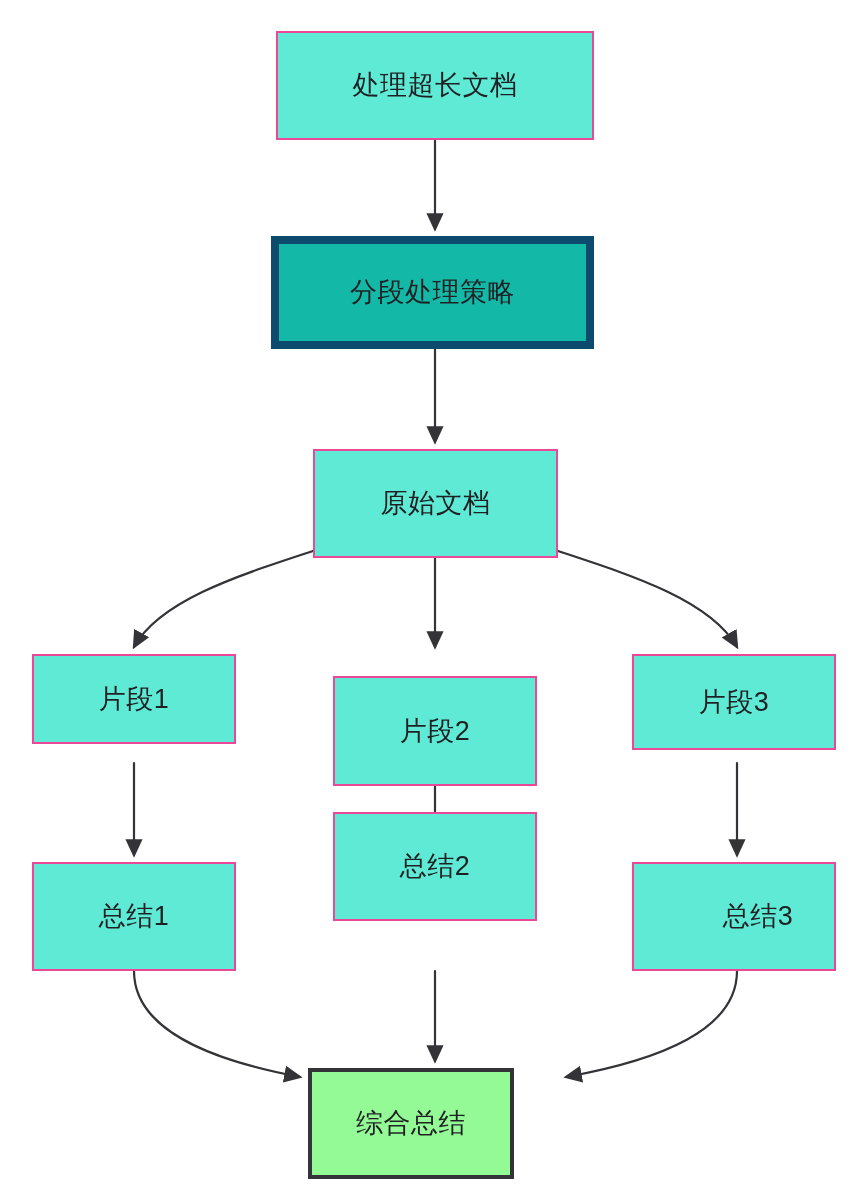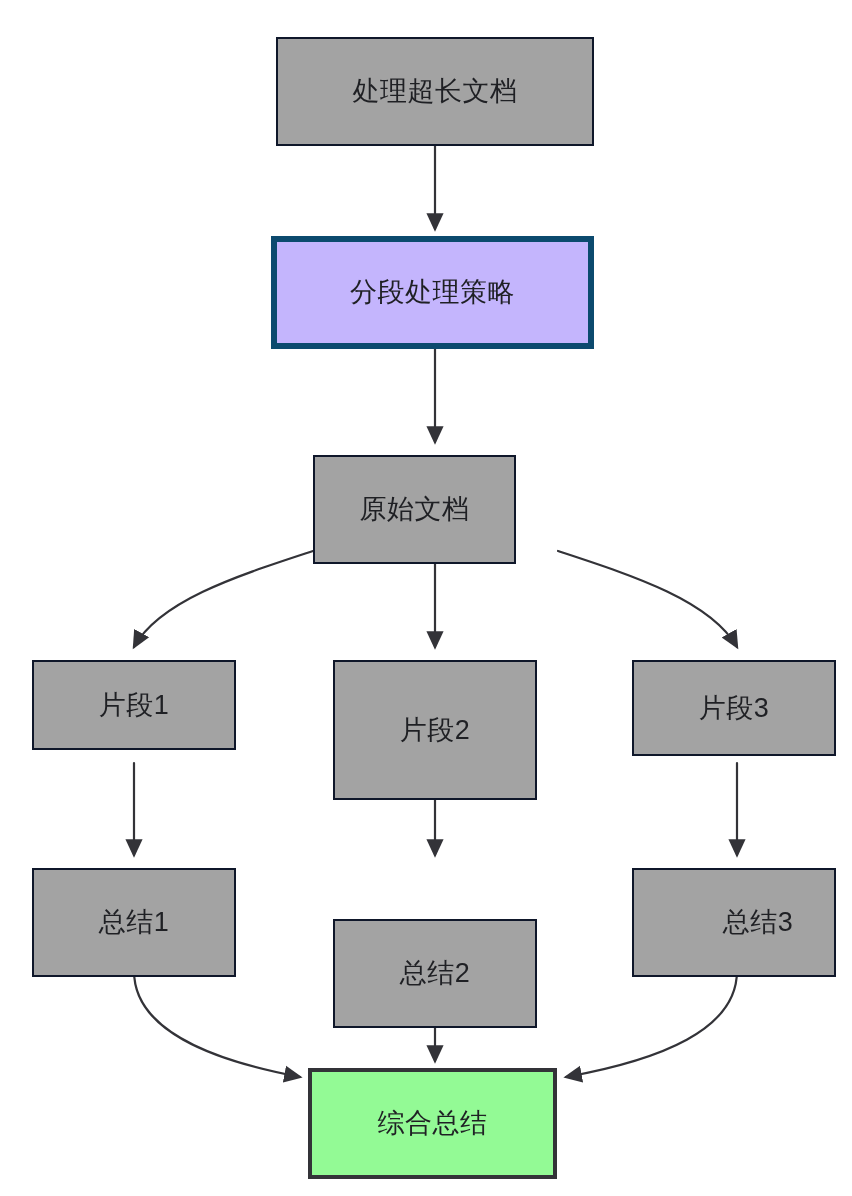--- a/index.html
+++ b/index.html
@@ -32,27 +32,26 @@
     align-items: center;
     justify-content: center;
     text-align: center;
     color: #1f2024;
     font-size: 27px;
     line-height: 1.2;
     letter-spacing: 0.5px;
     z-index: 2;
   }
   .node-normal {
-    background: #a3a3a3;
-    border: 2px solid #0f172a;
-    margin-top: 6px;
+    background: #5eead4;
+    border: 2px solid #ec4899;
   }
   .node-strategy {
-    background: #c4b5fd;
-    border: 6px solid #0c4a6e;
+    background: #14b8a6;
+    border: 8px solid #0c4a6e;
   }
   .node-final {
     background: #93fa95;
     border: 4px solid #333338;
   }
   .node-label {
     display: block;
     white-space: nowrap;
   }
 </style>
@@ -82,39 +81,39 @@
       </g>
   </svg>
 
   <div id="nodes-group">
       <div class="node node-normal" style="left: 276px; top: 31px; width: 318px; height: 109px;">
         <span class="node-label">处理超长文档</span>
       </div>
       <div class="node node-strategy" style="left: 271px; top: 236px; width: 323px; height: 113px;">
         <span class="node-label">分段处理策略</span>
       </div>
-      <div class="node node-normal" style="left: 313px; top: 449px; width: 203px; height: 109px;">
+      <div class="node node-normal" style="left: 313px; top: 449px; width: 245px; height: 109px;">
         <span class="node-label">原始文档</span>
       </div>
       <div class="node node-normal" style="left: 32px; top: 654px; width: 204px; height: 90px;">
         <span class="node-label">片段1</span>
       </div>
-      <div class="node node-normal" style="left: 333px; top: 654px; width: 204px; height: 140px;">
+      <div class="node node-normal" style="left: 333px; top: 676px; width: 204px; height: 110px;">
         <span class="node-label">片段2</span>
       </div>
       <div class="node node-normal" style="left: 632px; top: 654px; width: 204px; height: 96px;">
         <span class="node-label">片段3</span>
       </div>
       <div class="node node-normal" style="left: 32px; top: 862px; width: 204px; height: 109px; align-items: center;">
         <span class="node-label">总结1</span>
       </div>
-      <div class="node node-normal" style="left: 333px; top: 913px; width: 204px; height: 109px;">
+      <div class="node node-normal" style="left: 333px; top: 812px; width: 204px; height: 109px;">
         <span class="node-label">总结2</span>
       </div>
       <div class="node node-normal" style="left: 632px; top: 862px; width: 204px; height: 109px; padding-left: 48px;">
         <span class="node-label">总结3</span>
       </div>
-      <div class="node node-final" style="left: 308px; top: 1068px; width: 249px; height: 111px; text-align: right;">
+      <div class="node node-final" style="left: 308px; top: 1068px; width: 206px; height: 111px; text-align: right;">
         <span class="node-label">综合总结</span>
       </div>
     </div>
 
 </div>
 
 </body></html>

